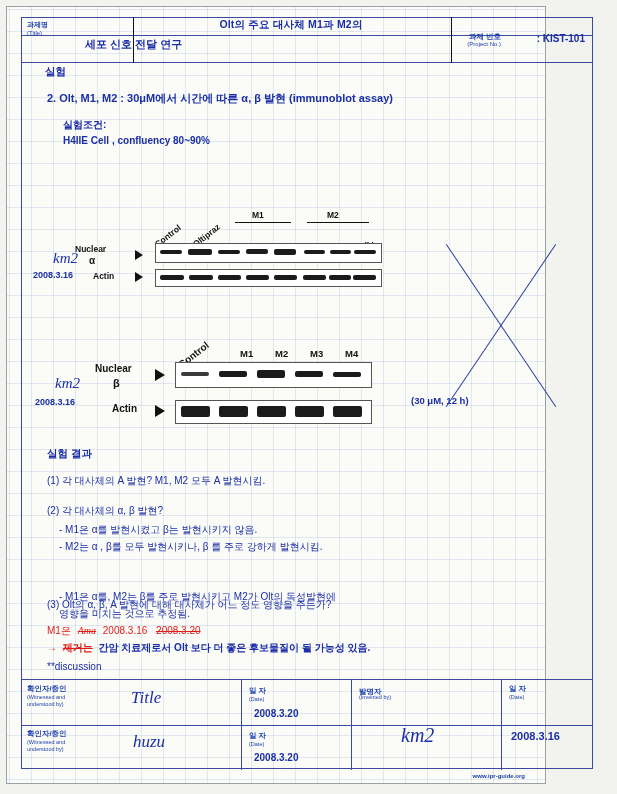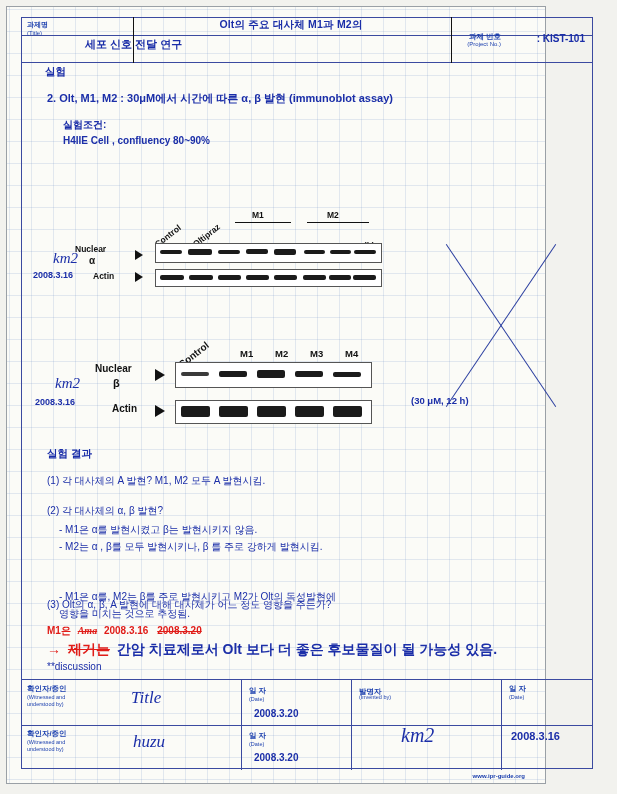--- a/index.html
+++ b/index.html
@@ -200,27 +200,27 @@
 
     <div class="res-h">실험 결과</div>
     <div class="res nowrap" style="top:466px;">(1)    각 대사체의 A 발현? M1, M2 모두 A 발현시킴.</div>
     <div class="res nowrap" style="top:496px;">(2) 각 대사체의 α, β 발현?</div>
     <div class="res nowrap" style="top:515px;left:52px;">  - M1은 α를 발현시켰고 β는 발현시키지 않음.</div>
     <div class="res nowrap" style="top:532px;left:52px;">  - M2는 α , β를 모두 발현시키나, β 를 주로 강하게 발현시킴.</div>
     <div class="res nowrap" style="top:590px;">(3) Olt의 α, β, A 발현에 대해 대사체가 어느 정도 영향을 주는가?</div>
     <div class="res nowrap" style="top:582px;left:52px;">  - M1은 α를, M2는 β를 주로 발현시키고 M2가 Olt의 독성발현에</div>
     <div class="res nowrap" style="top:599px;left:52px;">      영향을 미치는 것으로 추정됨.</div>
 
-    <div style="position:absolute;left:40px;top:617px;font-size:10px;font-weight:bold;text-align:center;">
+    <div style="position:absolute;left:40px;top:617px;font-size:10px;font-weight:normal;text-align:center;">
       <span class="red">M1은</span>
       <span class="red sig-hand" style="text-decoration:line-through;color:#e01c18;margin:0 4px;">Ama</span>
       <span class="red">2008.3.16</span>
       <span class="red" style="margin-left:6px;text-decoration:line-through;">2008.3.20</span>
     </div>
-    <div style="position:absolute;left:40px;top:634px;font-size:14px;font-weight:bold;">
+    <div style="position:absolute;left:40px;top:634px;font-size:10px;font-weight:bold;">
       <span class="red">→</span>
       <span class="red" style="text-decoration:line-through;margin:0 3px;">제거는</span>
       <span style="color:#1b2ea8;">간암 치료제로서 Olt 보다 더 좋은 후보물질이 될 가능성 있음.</span>
     </div>
     <div class="res" style="top:652px;">**discussion</div>
 
     <div class="sigtbl">
       <div class="hline"></div>
       <div class="vline" style="left:220px;"></div>
       <div class="vline" style="left:330px;"></div>

